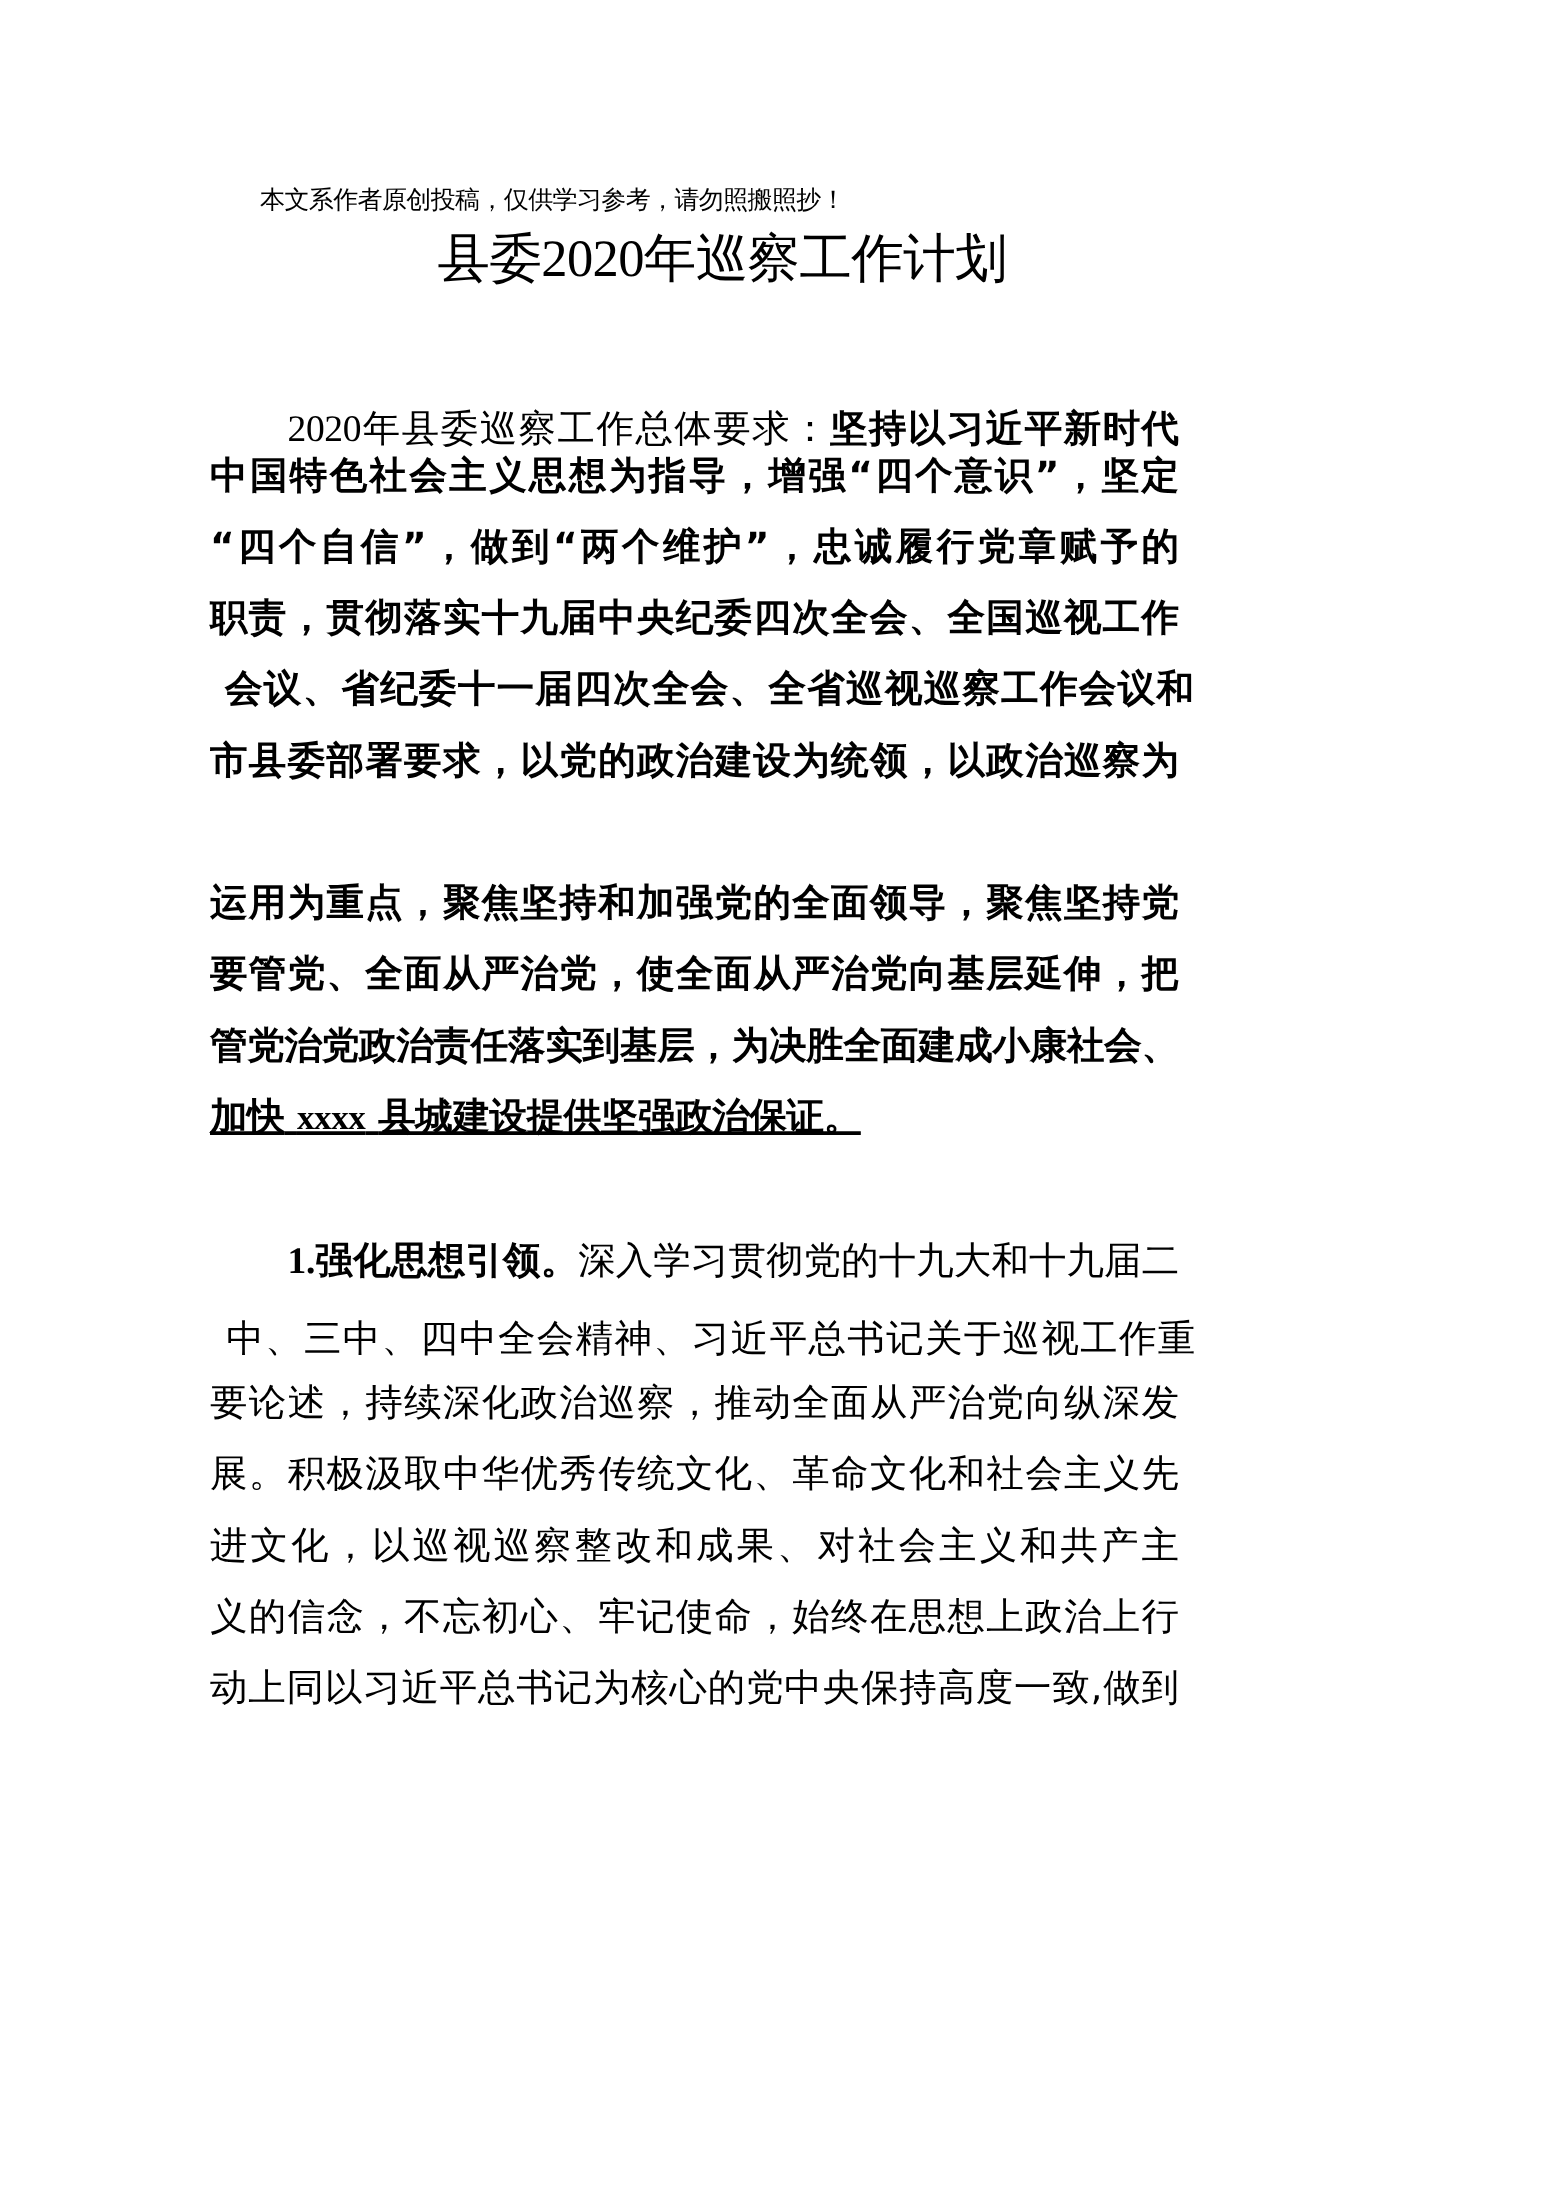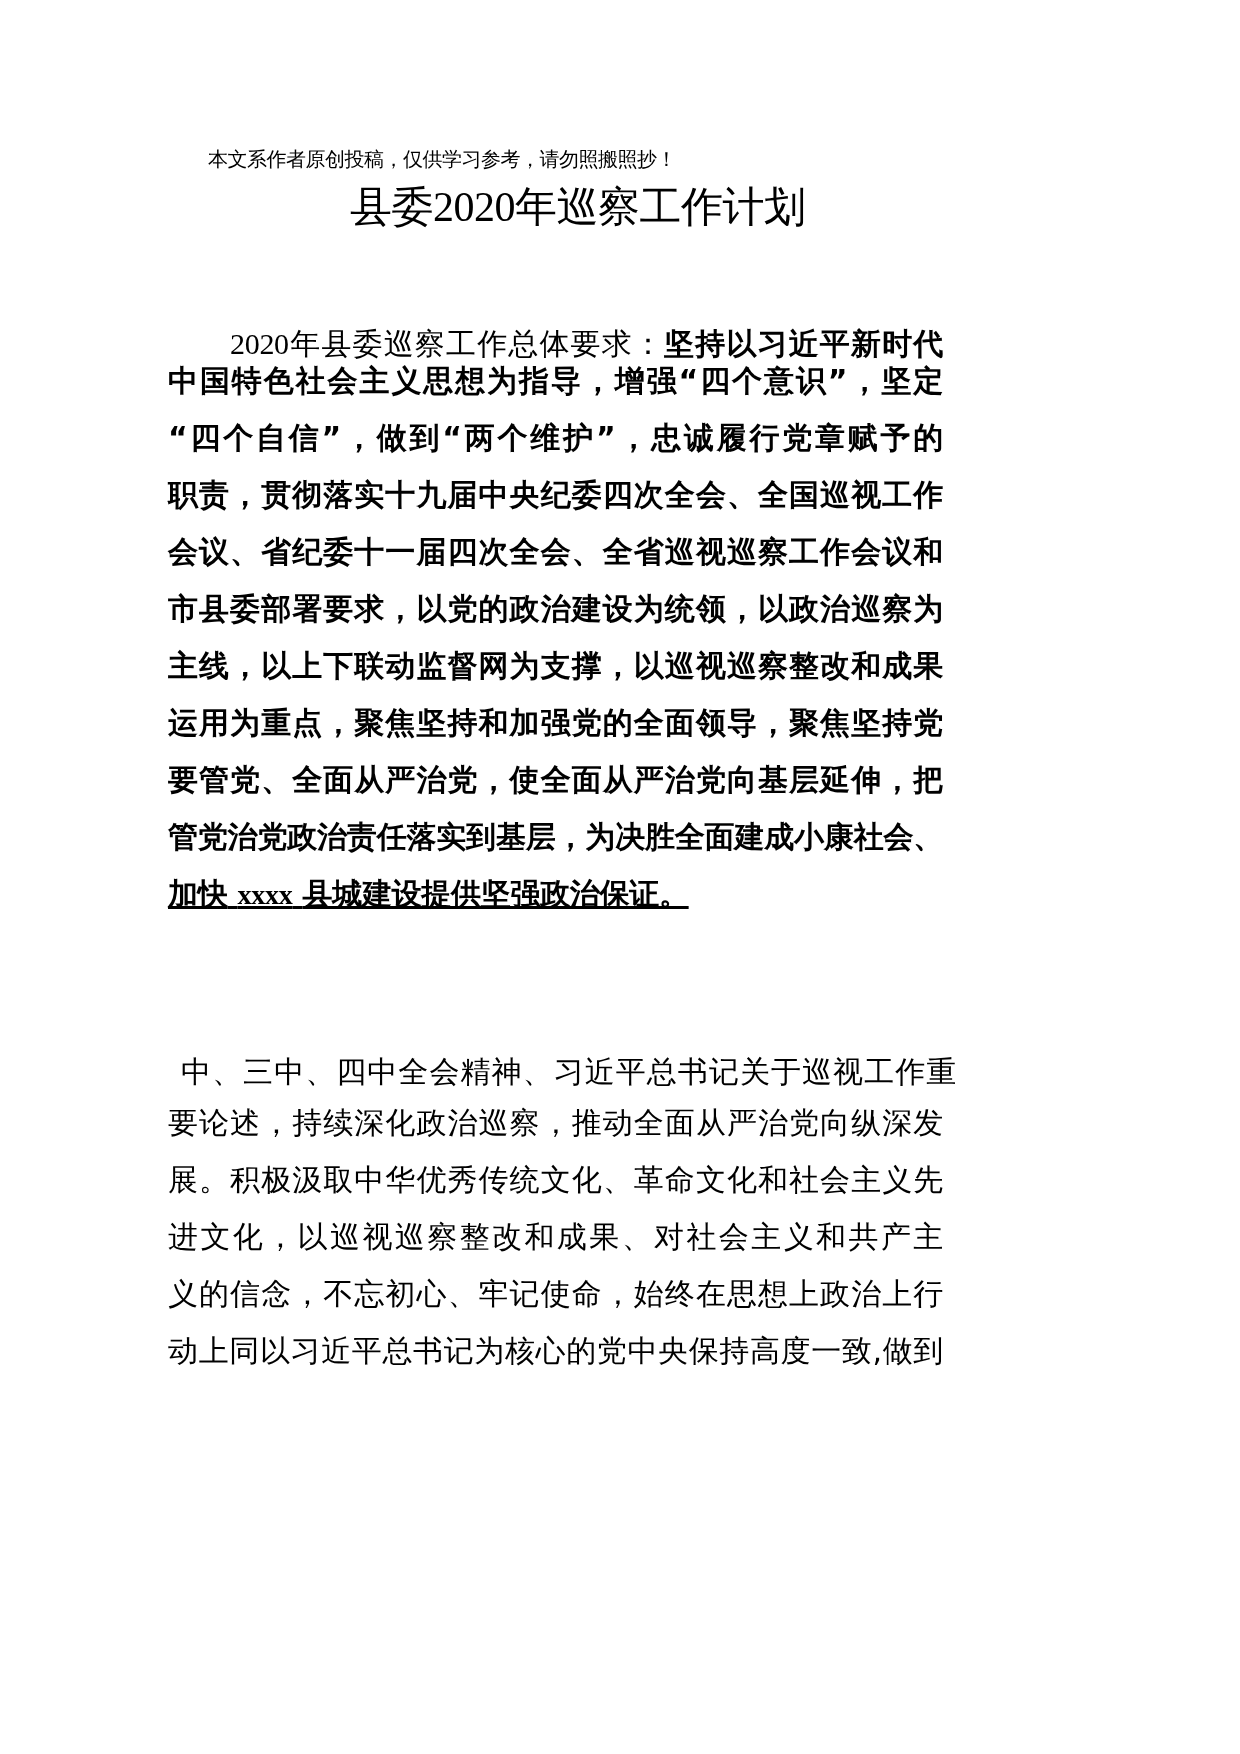--- a/index.html
+++ b/index.html
@@ -36,33 +36,35 @@
   <div class="title">
     <span>县委</span><span class="num">2020</span><span>年巡察工作计划</span>
   </div>
 
   <div class="line indent jst" style="top:304px;margin-top:20px;">
     <span class="serif">2020</span><span>年县委巡察工作总体要求：</span><span class="b">坚持以习近平新时代</span>
   </div>
   <div class="line b jst" style="top:361px;">中国特色社会主义思想为指导，增强“四个意识”，坚定</div>
   <div class="line b jst" style="top:418px;">“四个自信”，做到“两个维护”，忠诚履行党章赋予的</div>
   <div class="line b jst" style="top:475px;">职责，贯彻落实十九届中央纪委四次全会、全国巡视工作</div>
-  <div class="line b jst" style="top:532px;">会议、省纪委十一届四次全会、全省巡视巡察工作会议和</div>
+  <div class="line b jst" style="top:532px;margin-left:12px;">会议、省纪委十一届四次全会、全省巡视巡察工作会议和</div>
   <div class="line b jst" style="top:589px;">市县委部署要求，以党的政治建设为统领，以政治巡察为</div>
-  <div class="line b jst" style="top:646px;">主线，以上下联动监督网为支撑，以巡视巡察整改和成果</div>
   <div class="line b jst" style="top:703px;">运用为重点，聚焦坚持和加强党的全面领导，聚焦坚持党</div>
   <div class="line b jst" style="top:760px;">要管党、全面从严治党，使全面从严治党向基层延伸，把</div>
   <div class="line b jst" style="top:817px;">管党治党政治责任落实到基层，为决胜全面建成小康社会、</div>
   <div class="line b" style="top:874px;text-decoration:underline;">
     <span>加快</span>
     <span class="serif" style="font-weight:bold;font-size:28px;">xxxx</span>
     <span>县城建设提供坚强政治保证。</span>
   </div>
 
 
+  <div class="line indent jst" style="top:989px;">
+    <span class="serif b">1.</span><span class="b">强化思想引领。</span><span>深入学习贯彻党的十九大和十九届二</span>
+  </div>
   <div class="line jst" style="top:1052px;margin-left:13px;">中、三中、四中全会精神、习近平总书记关于巡视工作重</div>
   <div class="line jst" style="top:1103px;">要论述，持续深化政治巡察，推动全面从严治党向纵深发</div>
   <div class="line jst" style="top:1160px;">展。积极汲取中华优秀传统文化、革命文化和社会主义先</div>
   <div class="line jst" style="top:1217px;">进文化，以巡视巡察整改和成果、对社会主义和共产主</div>
   <div class="line jst" style="top:1274px;">义的信念，不忘初心、牢记使命，始终在思想上政治上行</div>
   <div class="line jst" style="top:1331px;">动上同以习近平总书记为核心的党中央保持高度一致,做到</div>
 
 </div>
 
 </body></html>

